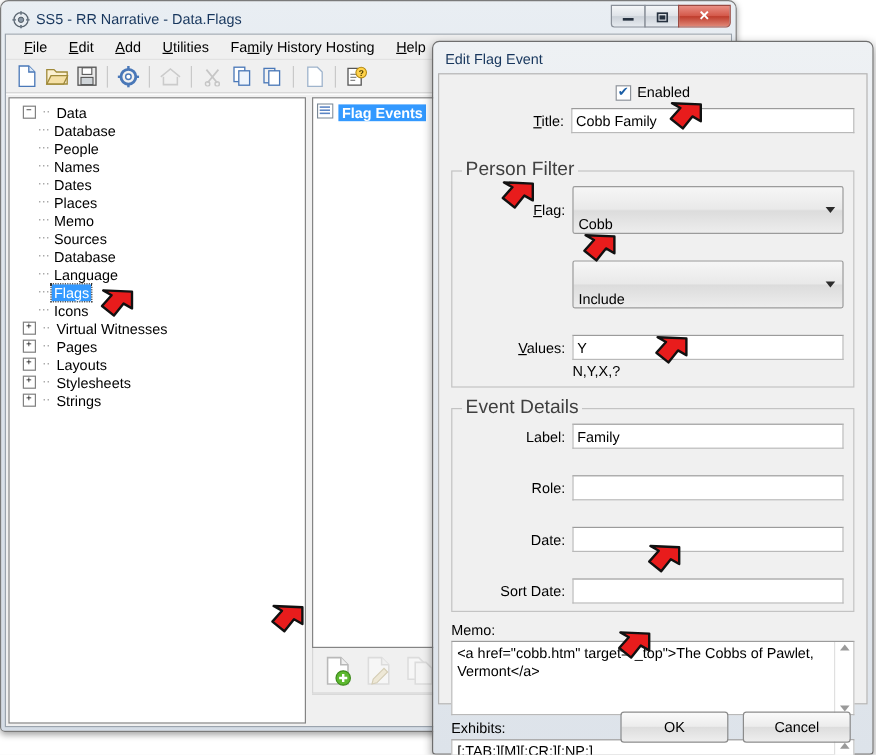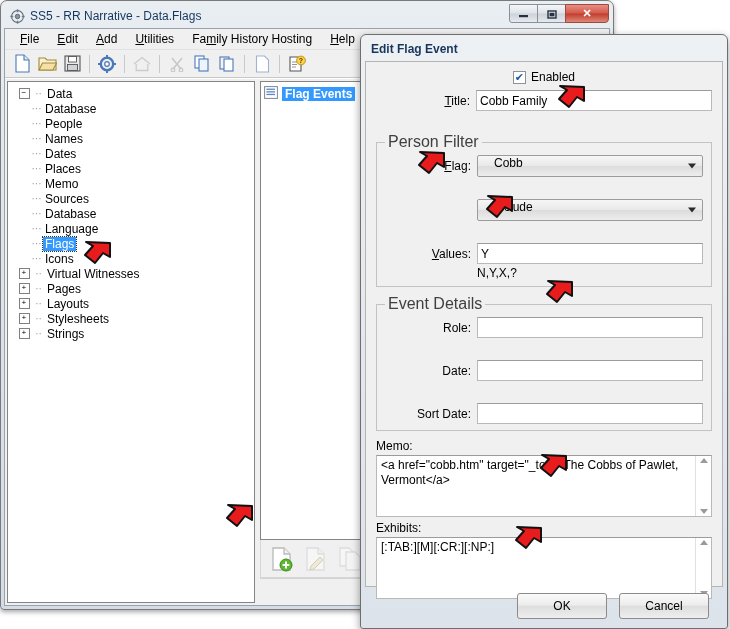--- a/index.html
+++ b/index.html
@@ -152,21 +152,21 @@
     position:absolute;left:360px;top:34px;width:368px;height:595px;
     border:1px solid #6e6e6e;
     border-radius:6px 6px 3px 3px;
     background:linear-gradient(180deg,#eef1f4 0%,#e3e8ee 55%,#dde3ea 100%);
     box-shadow:0 3px 8px rgba(0,0,0,.4);
     box-sizing:border-box;
     padding:3px;
   }
   #dlg-title{
     height:21px;display:flex;align-items:center;padding-left:7px;
-    font-size:12px;color:#17365d;font-weight:bold;
+    font-size:12px;color:#17365d;
   }
   #dlg-body{
     position:absolute;left:4px;top:26px;right:4px;bottom:41px;
     background:#f0f0f0;border:1px solid #b4b4b4;box-sizing:border-box;
     padding:8px 10px 6px 10px;
   }
   #dlg-footer{
     position:absolute;left:4px;right:4px;bottom:6px;height:32px;
     display:flex;align-items:center;justify-content:flex-end;gap:12px;padding-right:14px;
     box-sizing:border-box;
@@ -187,26 +187,26 @@
   .lbl u{text-decoration:underline;}
   .tfield{
     flex:1;height:21px;background:#fff;
     border:1px solid #b9b9b9;border-top-color:#9b9b9b;
     box-sizing:border-box;
     font-size:12px;padding:2px 3px;
     display:flex;align-items:center;
     min-width:0;
   }
   .combo{
-    flex:1;height:22px;
+    flex:1;height:40px;
     border:1px solid #9b9b9b;border-radius:2px;
     background:linear-gradient(180deg,#f6f6f6 0%,#e9e9e9 48%,#dcdcdc 52%,#ededed 100%);
     box-sizing:border-box;
-    display:flex;align-items:flex-start;
-    font-size:12px;padding-left:16px;
+    display:flex;align-items:flex-end;
+    font-size:12px;padding-left:4px;
     position:relative;min-width:0;
   }
   .combo .arrow{
     position:absolute;right:6px;top:50%;transform:translateY(-50%);
     width:0;height:0;border-left:4px solid transparent;border-right:4px solid transparent;
     border-top:5px solid #2b2b2b;
   }
   fieldset{
     border:1px solid #c3c3c3;margin:0 0 8px 0;padding:4px 8px 6px 8px;
   }
@@ -578,20 +578,26 @@
       <div class="row" style="margin-bottom:0">
         <span class="lbl" style="width:86px"></span>
         <span class="hint">N,Y,X,?</span>
       </div>
     </fieldset>
 
     <fieldset>
       <legend>Event Details</legend>
 
       <div class="row">
+        <span class="lbl" style="width:86px">Label:</span>
+        <span class="tfield">
+          <span>Family</span>
+        </span>
+      </div>
+      <div class="row">
         <span class="lbl" style="width:86px">Role:</span>
         <span class="tfield">
           <span></span>
         </span>
       </div>
       <div class="row">
         <span class="lbl" style="width:86px">Date:</span>
         <span class="tfield">
           <span></span>
         </span>

